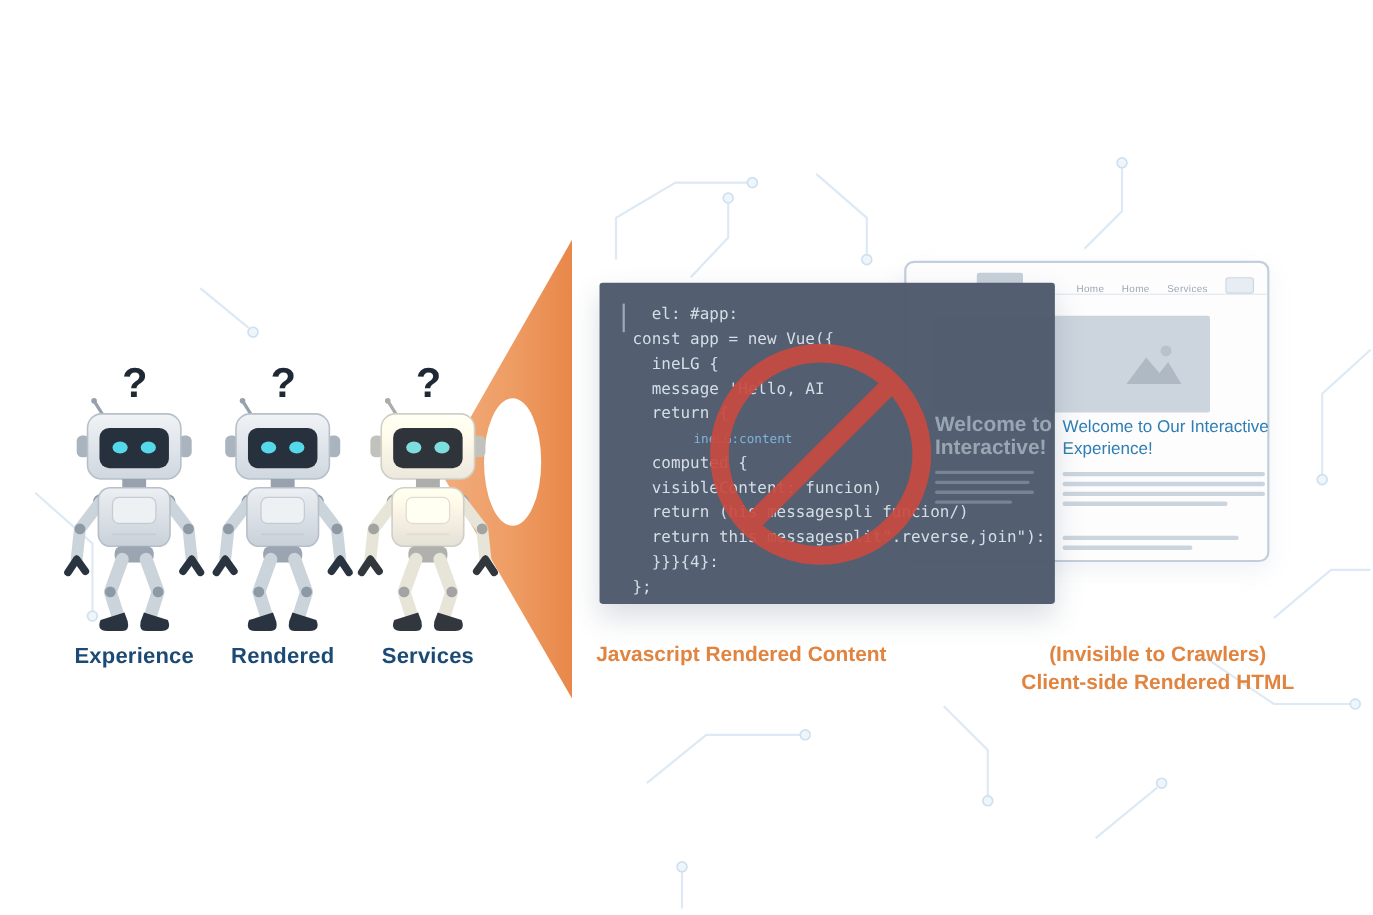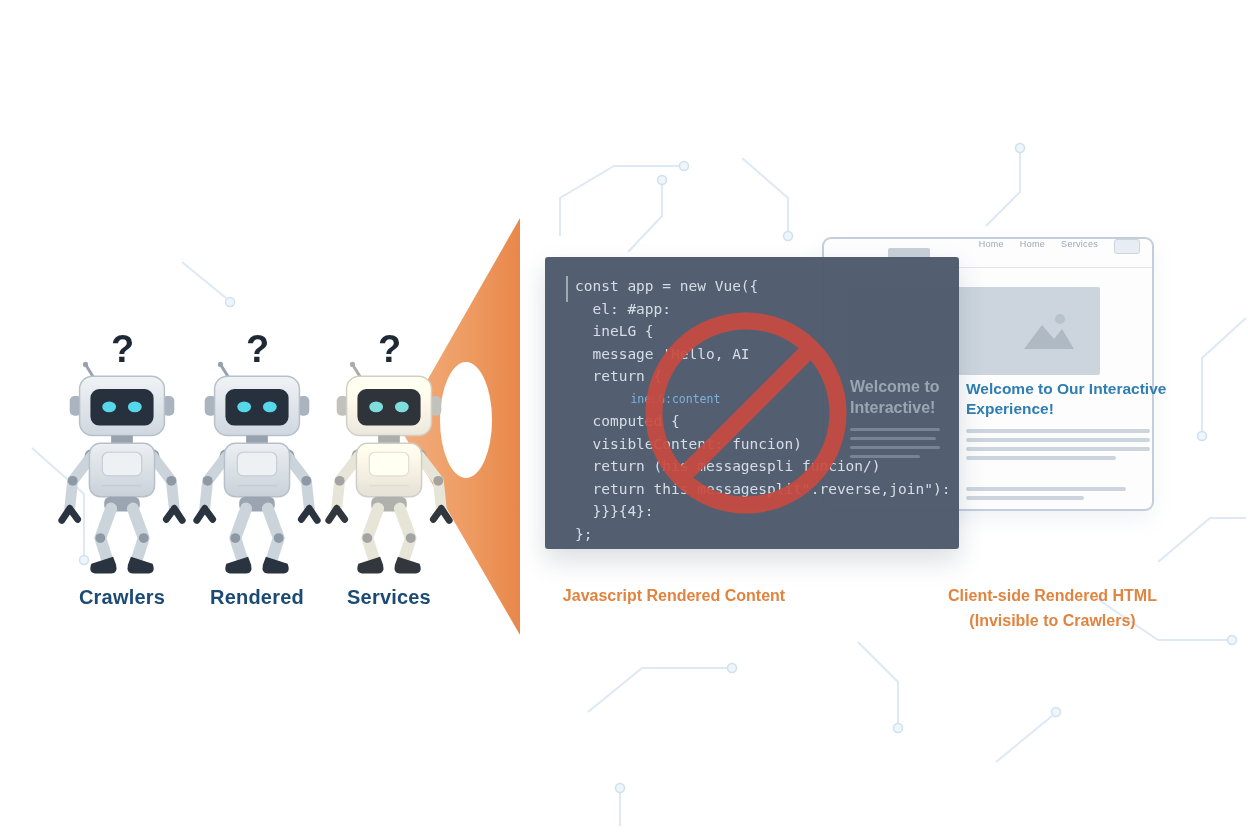--- a/index.html
+++ b/index.html
@@ -26,45 +26,45 @@
   .code-panel{left:545px;top:257px;width:414px;height:292px;background:rgba(77,90,107,.97);
               border-radius:3px;box-shadow:0 12px 26px rgba(55,70,95,.18);z-index:5;
               padding:18px 0 0 30px;box-sizing:border-box;overflow:hidden;}
   .indent-line{position:absolute;left:21px;top:19px;width:2px;height:26px;background:rgba(222,230,240,.55);}
   .code-line{font-family:"DejaVu Sans Mono",monospace;font-size:14.5px;line-height:22.5px;
              color:#d6dde6;white-space:pre;}
   .code-line--small{font-size:11.5px;}
 
   
   .ghost{left:850px;top:376px;width:112px;z-index:6;}
-  .ghost .ghost-line{font-size:16px;font-weight:bold;line-height:21px;color:rgba(213,223,235,.55);}
+  .ghost .ghost-line{font-size:19px;font-weight:bold;line-height:21px;color:rgba(213,223,235,.55);}
   .ghost .ghost-bar{height:3px;background:rgba(205,215,228,.30);border-radius:2px;margin-top:6px;}
 
   
   .no-sign{left:634px;top:301px;z-index:7;}
 
   
   .browser{left:822px;top:237px;width:332px;height:274px;background:#fdfdfe;
            border:2px solid #c2cedb;border-radius:9px;z-index:3;box-sizing:border-box;
            box-shadow:0 8px 20px rgba(130,160,190,.12);}
   .browser-topbar{position:absolute;left:0;top:0;width:100%;height:28px;
                   border-bottom:1px solid #dfe6ee;}
   .logo-box{position:absolute;left:64px;top:9px;width:42px;height:11px;background:#c8d1da;border-radius:2px;}
-  .nav-wrap{position:absolute;right:12px;top:0;height:28px;display:flex;align-items:flex-start;gap:16px;}
+  .nav-wrap{position:absolute;right:12px;top:0;height:28px;display:flex;align-items:flex-end;gap:16px;}
   .nav-item{font-size:9px;color:#9aa7b5;letter-spacing:.3px;}
   .nav-btn{width:24px;height:13px;background:#e7edf3;border:1px solid #ccd6e0;border-radius:3px;}
   .hero-img{position:absolute;left:24px;top:48px;width:252px;height:88px;background:#ccd5de;border-radius:2px;}
   .hero-icon{position:absolute;left:172px;top:22px;}
   .browser-heading{position:absolute;left:142px;top:140px;width:215px;
-                   font-size:15.5px;font-weight:bold;color:#2f7eb3;line-height:20px;}
+                   font-size:15.5px;font-weight:normal;color:#2f7eb3;line-height:20px;}
   .para{position:absolute;left:142px;}
   .para .bar{height:3.5px;background:#ccd5dd;border-radius:2px;margin-bottom:5.5px;}
 
   
-  .caption{z-index:4;text-align:center;font-size:16px;font-weight:bold;color:#e08440;line-height:25px;}
+  .caption{z-index:4;text-align:center;font-size:19px;font-weight:bold;color:#e08440;line-height:25px;}
 </style>
 </head>
 <body>
 
 <div class="canvas">
 
   <svg width="0" height="0" style="position:absolute" aria-hidden="true">
     <defs>
       <linearGradient id="gHead" x1="0" y1="0" x2="0" y2="1">
         <stop offset="0" stop-color="#f0f3f6"></stop>
@@ -148,21 +148,21 @@
     </defs>
     <polygon points="125,8 125,425 5,218" fill="url(#gCone)"></polygon>
     <ellipse cx="71" cy="210" rx="26" ry="58" fill="#ffffff"></ellipse>
   </svg>
 
   <div class="abs bot" style="left:45px;top:330px;">
     <div class="qmark">?</div>
     <svg class="robot" viewBox="0 0 150 222">
         <use href="#robot-shape"></use>
       </svg>
-    <div class="bot-label">Crawlers</div>
+    <div class="bot-label">Experience</div>
   </div>
   <div class="abs bot" style="left:180px;top:330px;">
     <div class="qmark">?</div>
     <svg class="robot" viewBox="0 0 150 222">
         <use href="#robot-shape"></use>
       </svg>
     <div class="bot-label">Rendered</div>
   </div>
   <div class="abs bot bot--warm" style="left:312px;top:330px;">
     <div class="qmark">?</div>
@@ -197,22 +197,22 @@
     </div>
     <div class="para" style="top:248px;">
       <div class="bar" style="width:160px;"></div>
       <div class="bar" style="width:118px;"></div>
     </div>
   </div>
 
   <div class="abs code-panel">
     <div class="indent-line"></div>
     <div>
+        <div class="code-line">  el: #app:</div>
         <div class="code-line">const app = new Vue({</div>
-        <div class="code-line">  el: #app:</div>
         <div class="code-line">  ineLG {</div>
         <div class="code-line">  message 'Hello, AI</div>
         <div class="code-line">  return {</div>
         <div class="code-line code-line--small" style="color: rgb(127, 178, 220);">        ineLG:content</div>
         <div class="code-line">  computed {</div>
         <div class="code-line">  visibleContent: funcion)</div>
         <div class="code-line">  return (his messagespli funcion/)</div>
         <div class="code-line">  return this messagesplit".reverse,join"):</div>
         <div class="code-line">  }}}{4}:</div>
         <div class="code-line">};</div>
@@ -232,17 +232,17 @@
 
   <svg class="abs no-sign" width="224" height="224" viewBox="0 0 224 224">
     <g opacity="0.93">
       <circle cx="112" cy="112" r="92" fill="none" stroke="#c84b41" stroke-width="17"></circle>
       <line x1="47" y1="177" x2="177" y2="47" stroke="#c84b41" stroke-width="17"></line>
     </g>
   </svg>
 
   <div class="abs caption" style="left:474px;top:583px;width:400px;">Javascript Rendered Content</div>
   <div class="abs caption" style="left:860px;top:583px;width:385px;">
+    <div>(Invisible to Crawlers)</div>
     <div>Client-side Rendered HTML</div>
-    <div>(Invisible to Crawlers)</div>
   </div>
 
 </div>
 
 </body></html>

